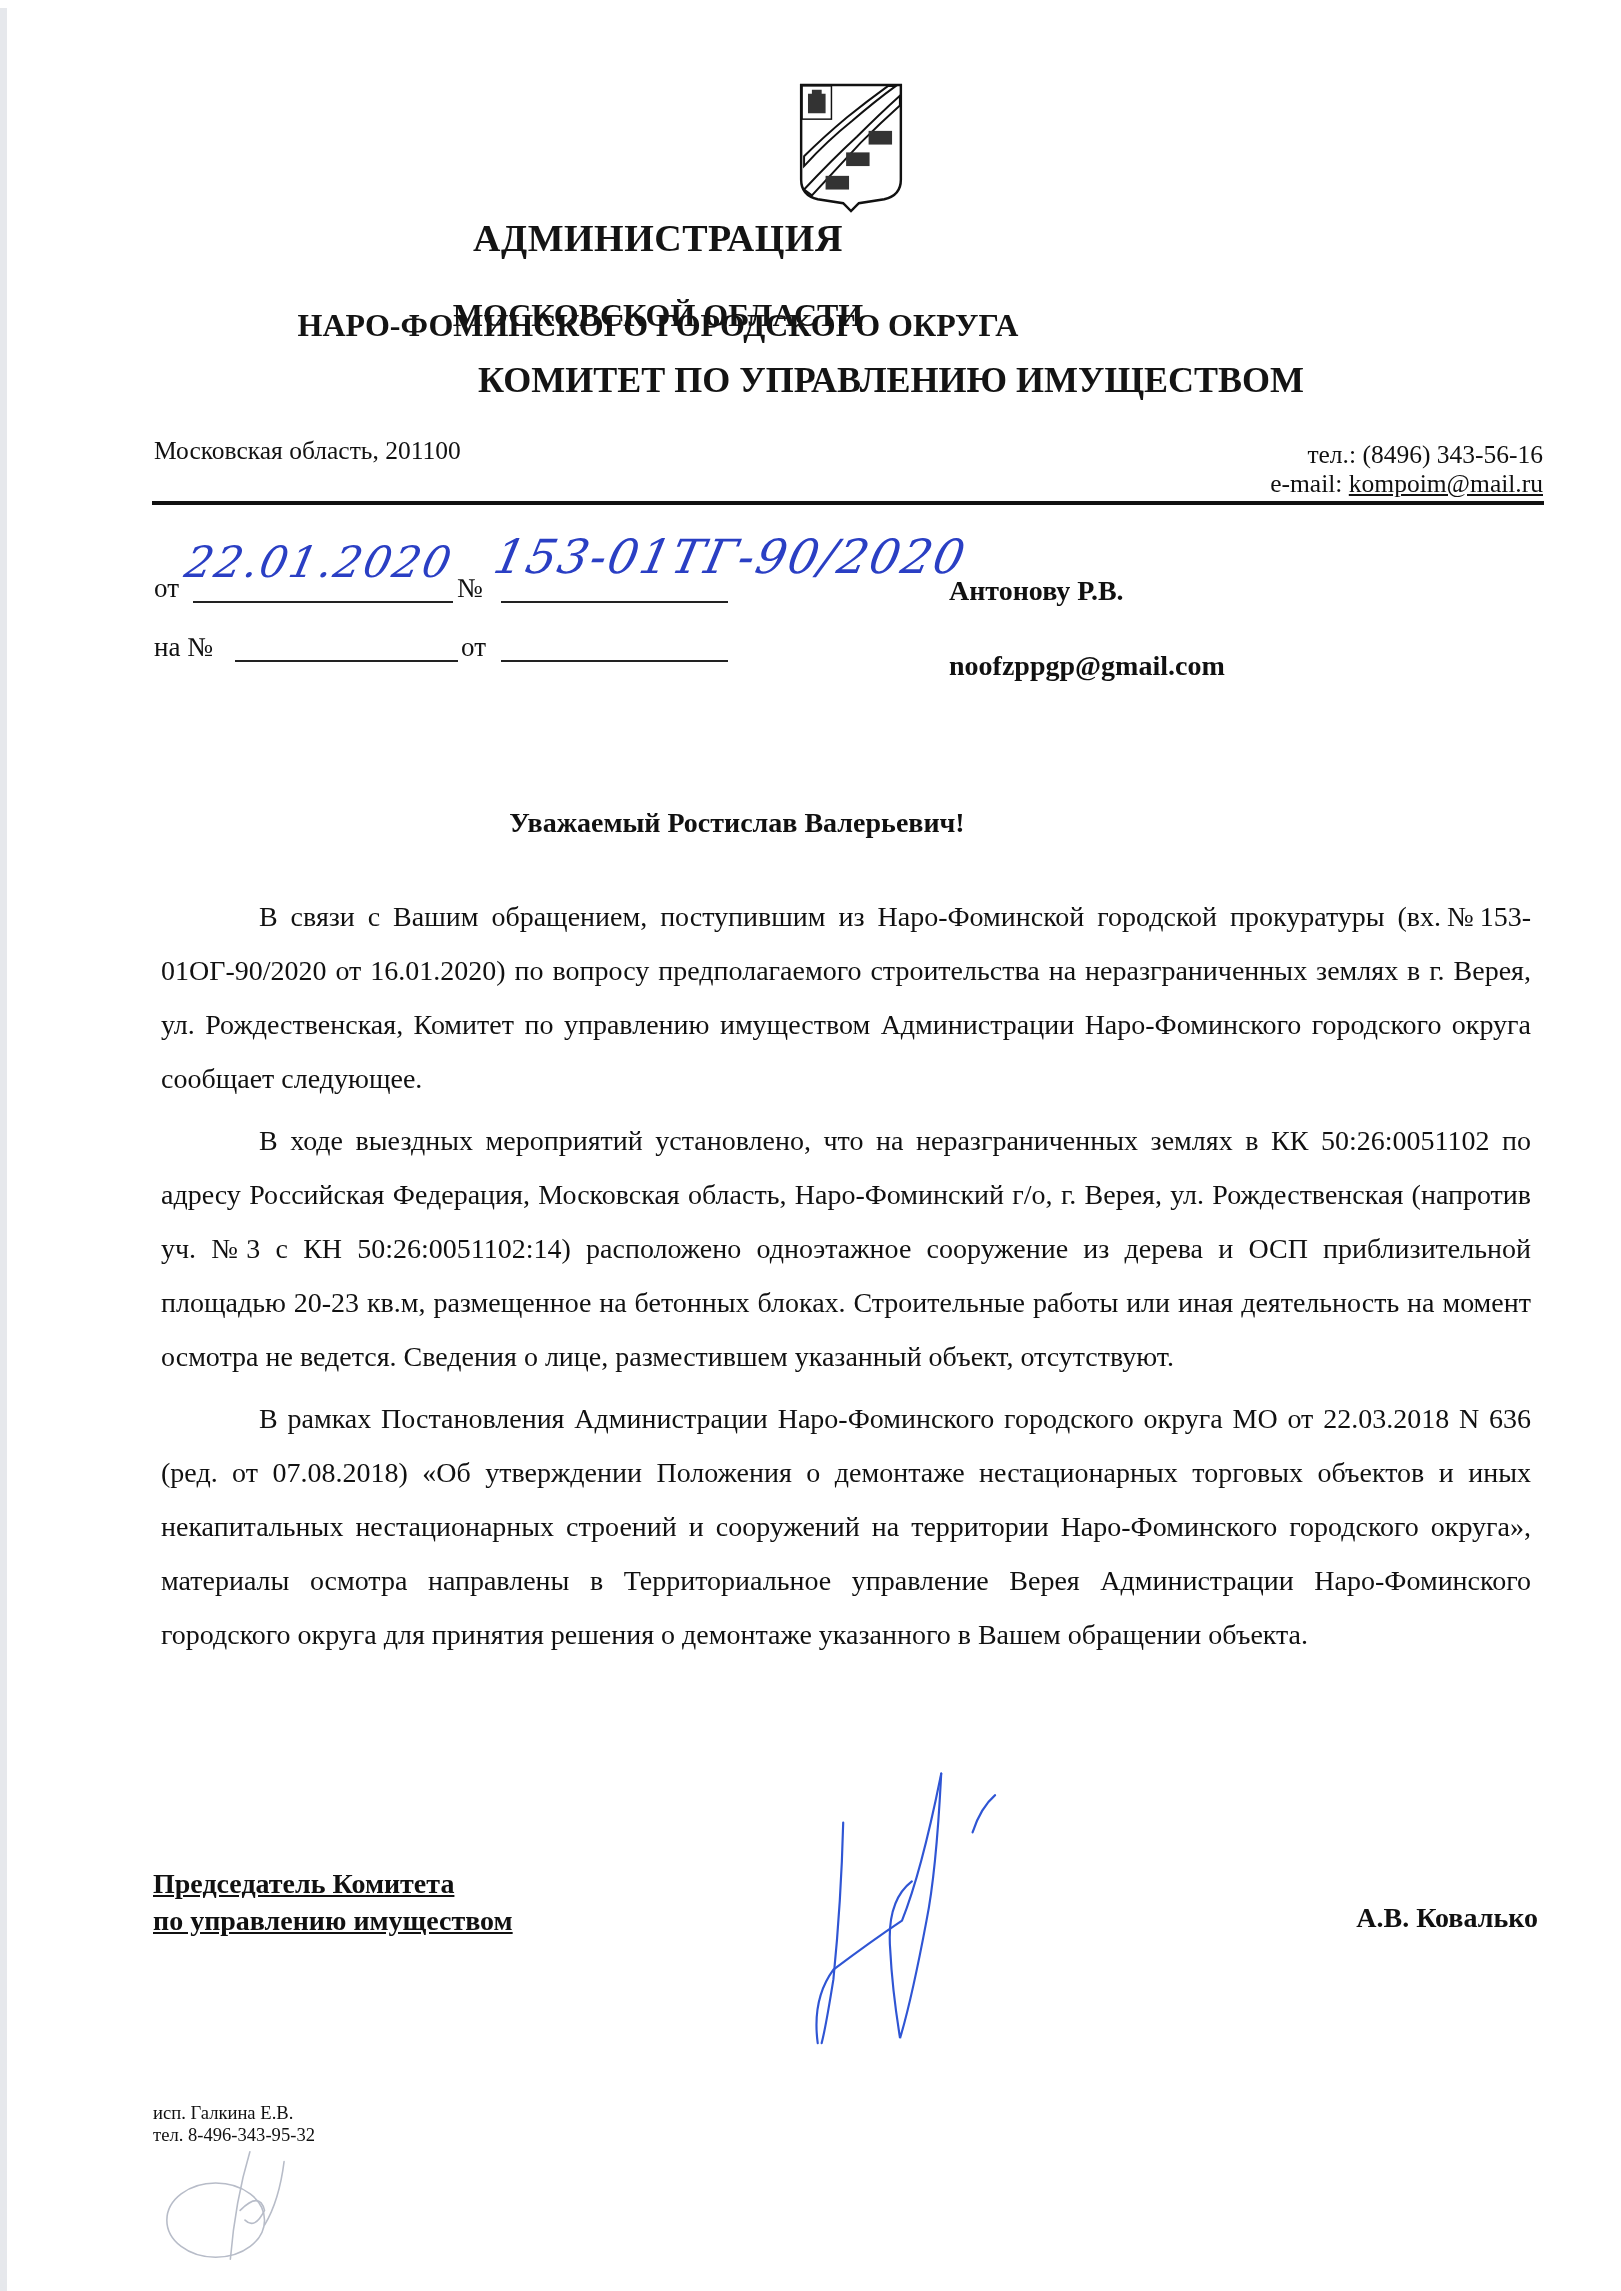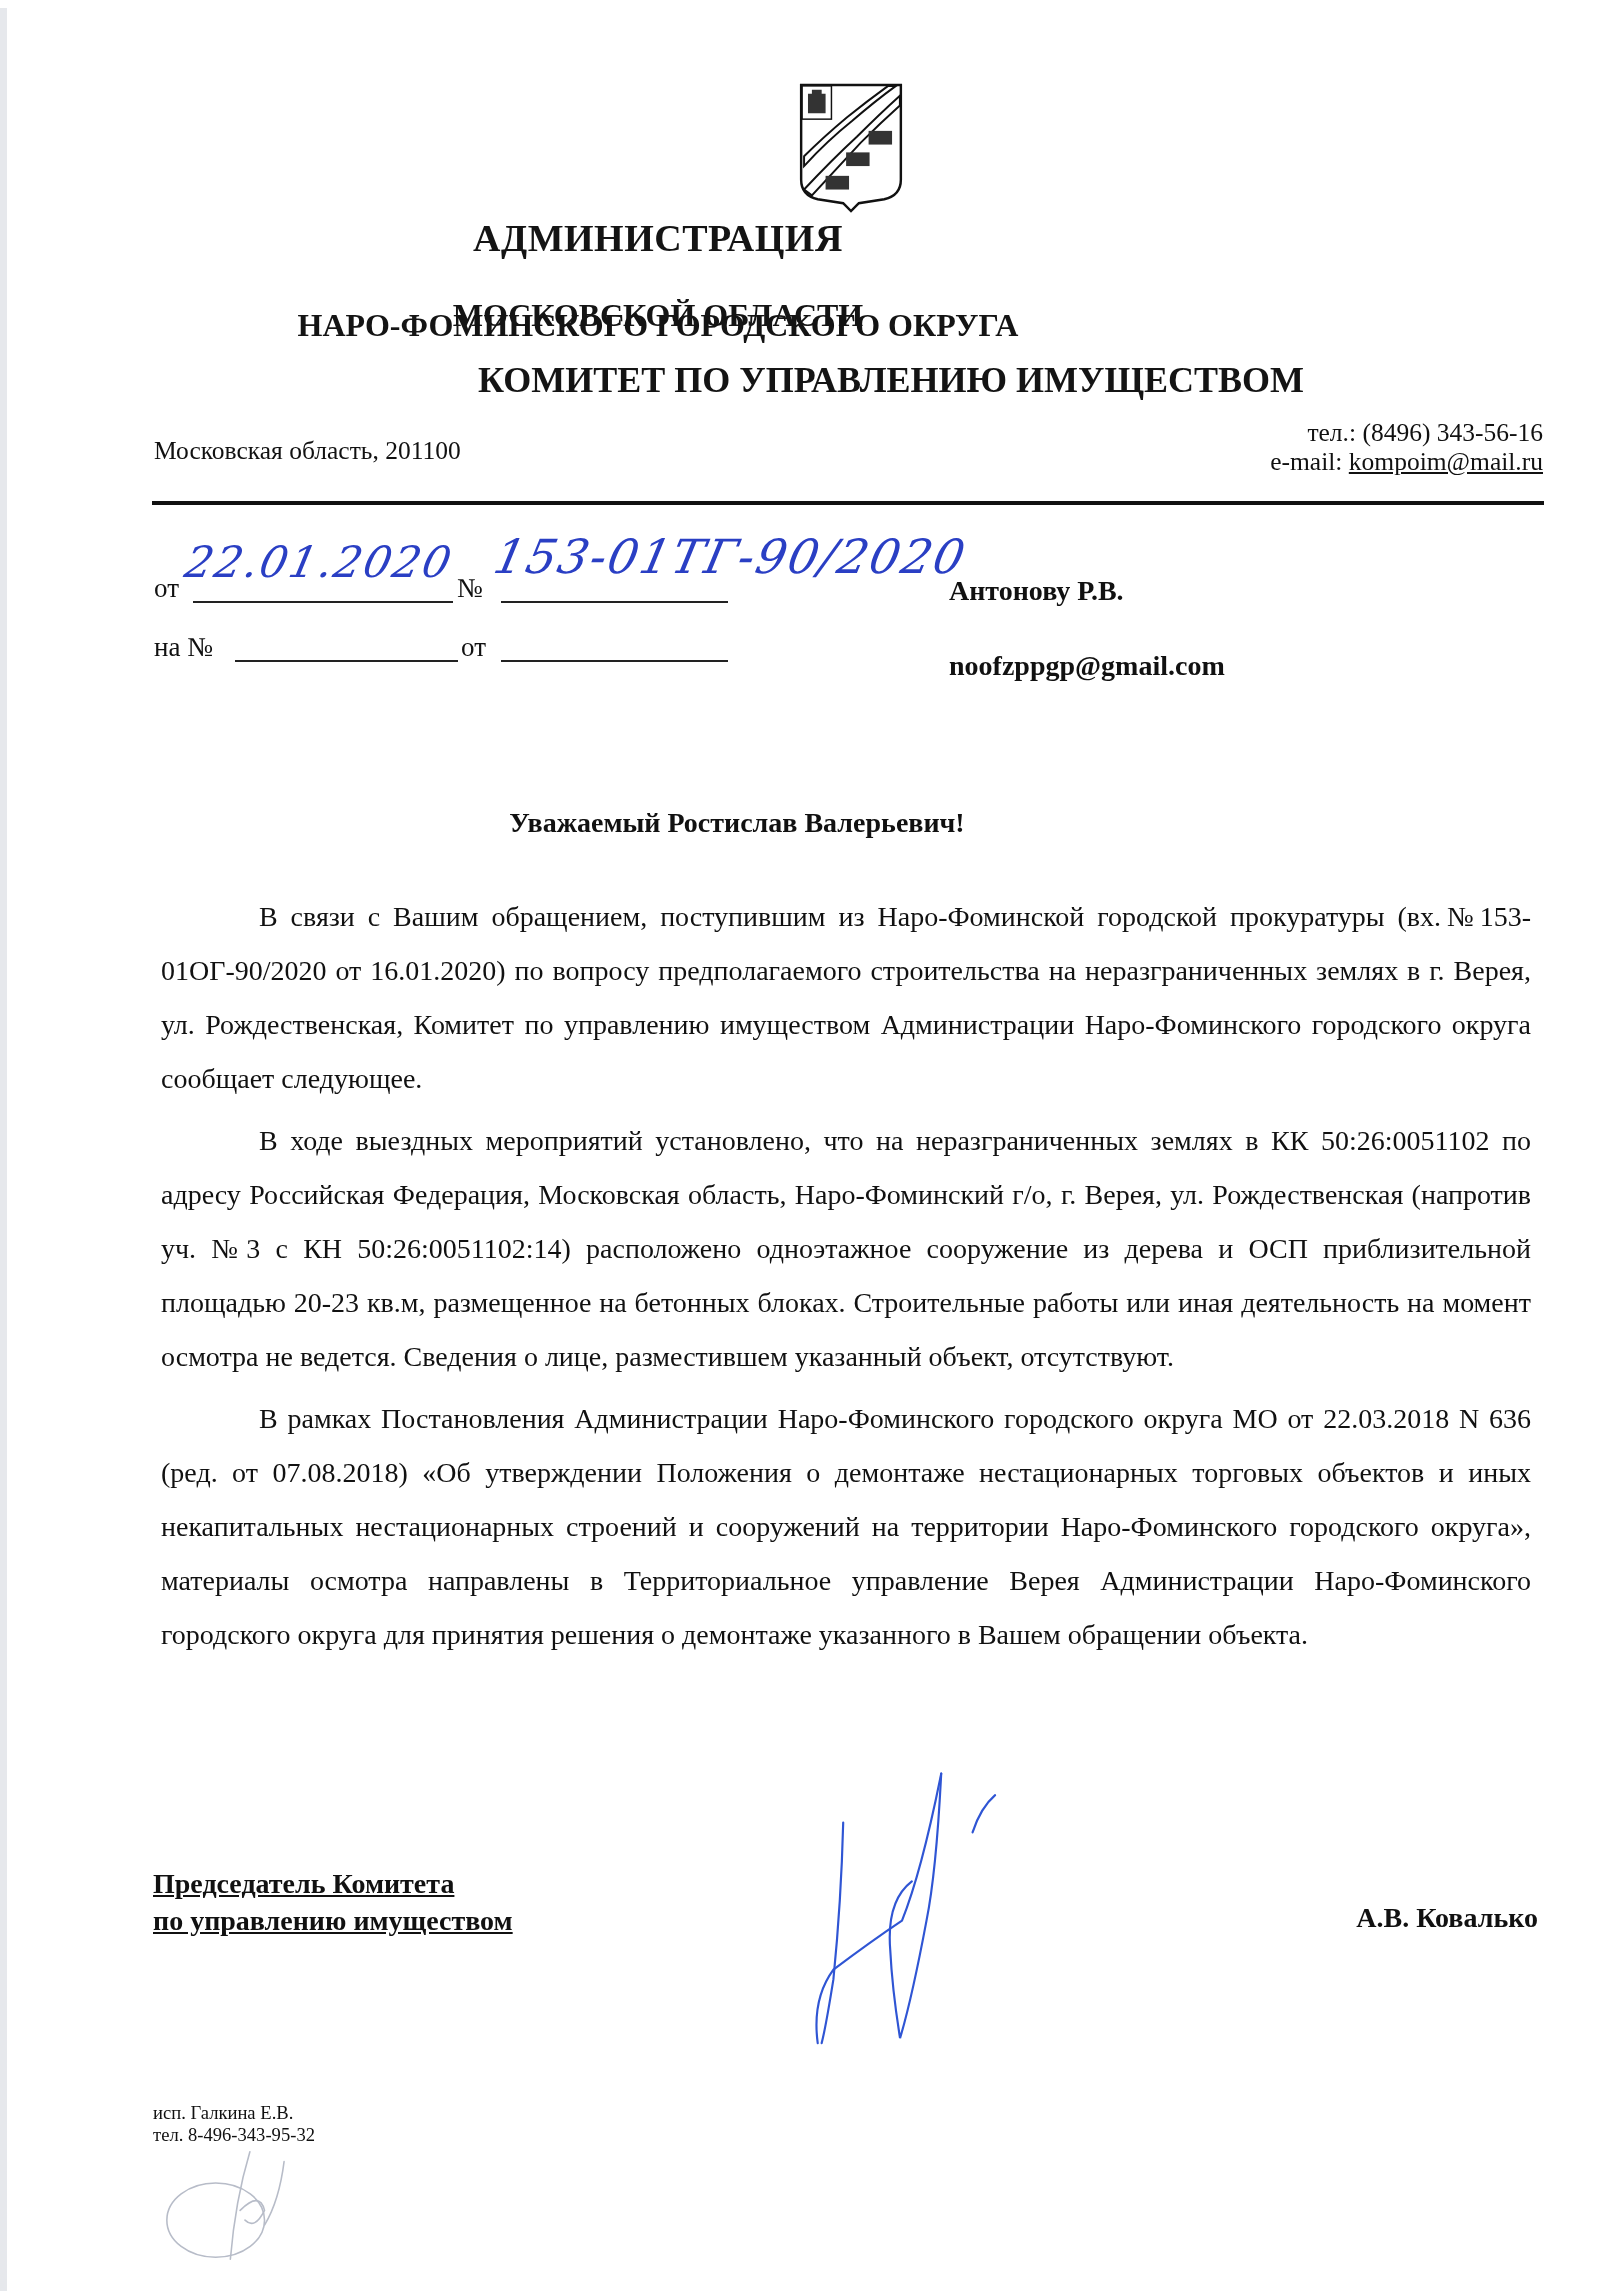--- a/index.html
+++ b/index.html
@@ -7,21 +7,21 @@
          font-family:"Liberation Serif", "DejaVu Serif", serif; color:#111; }
   .abs { position:absolute; }
   .scanedge { left:0; top:7.8px; width:6.9px; height:2284px; background:#e6e8ec; }
   .crest { left:798px; top:82px; width:106px; height:131px; }
   .hdr { left:12px; width:1292px; text-align:center; font-weight:bold; color:#141414; }
   .h1 { top:216px; font-size:38px; letter-spacing:0.5px; }
   .h2 { top:263px; font-size:32px;margin-top:44px; }
   .h3 { top:297px; font-size:32px; }
   .h4 { top:359px; font-size:36px;text-align:right; }
   .addr { left:154px; top:436px; font-size:25.5px; line-height:29px; }
-  .contact { right:78px; top:418px; font-size:25.5px; line-height:29px; text-align:right; }
+  .contact { right:78px; top:440px; font-size:25.5px; line-height:29px; text-align:right; }
   .contact u { text-decoration:underline; }
   .rule { left:152px; top:501px; width:1392px; height:3.9px; background:#111; }
   .reg { font-size:27px; }
   .uline { height:2px; background:#222; }
   .hand { color:#2a3fc4; font-family:"DejaVu Serif", serif; font-style:italic; font-size:43px; letter-spacing:2px; transform:skewX(-12deg); }
   .recip { left:949px; font-weight:bold; font-size:28px; }
   .greeting { left:0; width:1474px; text-align:center; top:807px; font-weight:bold; font-size:28px; }
   .body-text { left:153px; width:1386px; top:882px; font-size:28px; line-height:54px; text-align:justify; }
   .body-text p { margin:8px; text-indent:98px; }
   .sig-left { left:153px; top:1865px; font-weight:bold; font-size:28px; line-height:37px;text-decoration:underline; }

